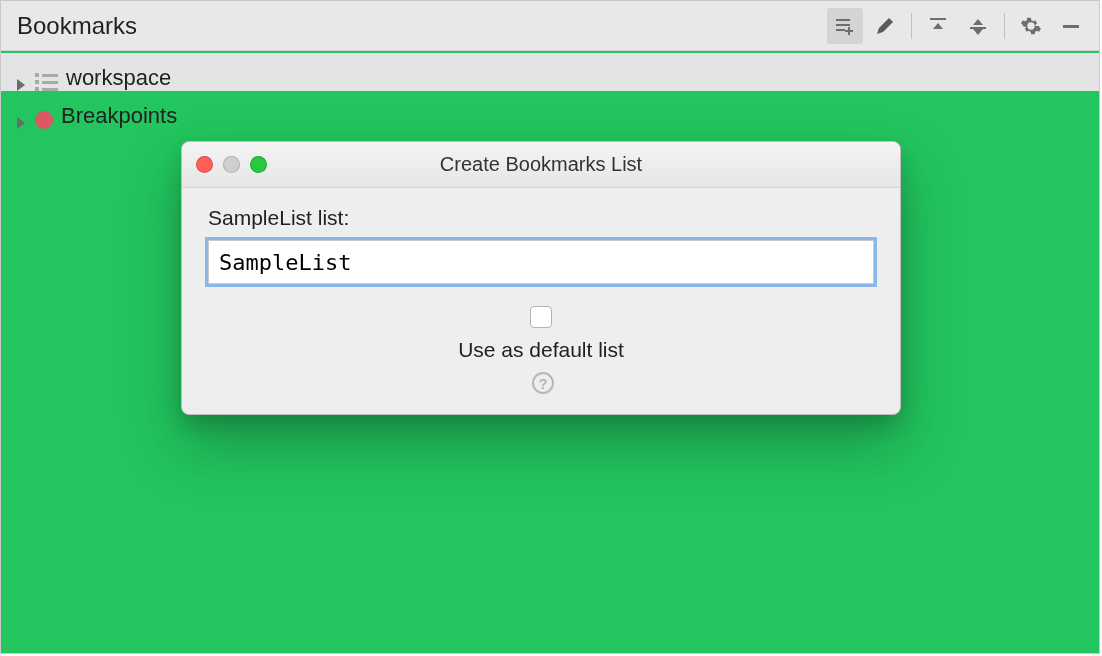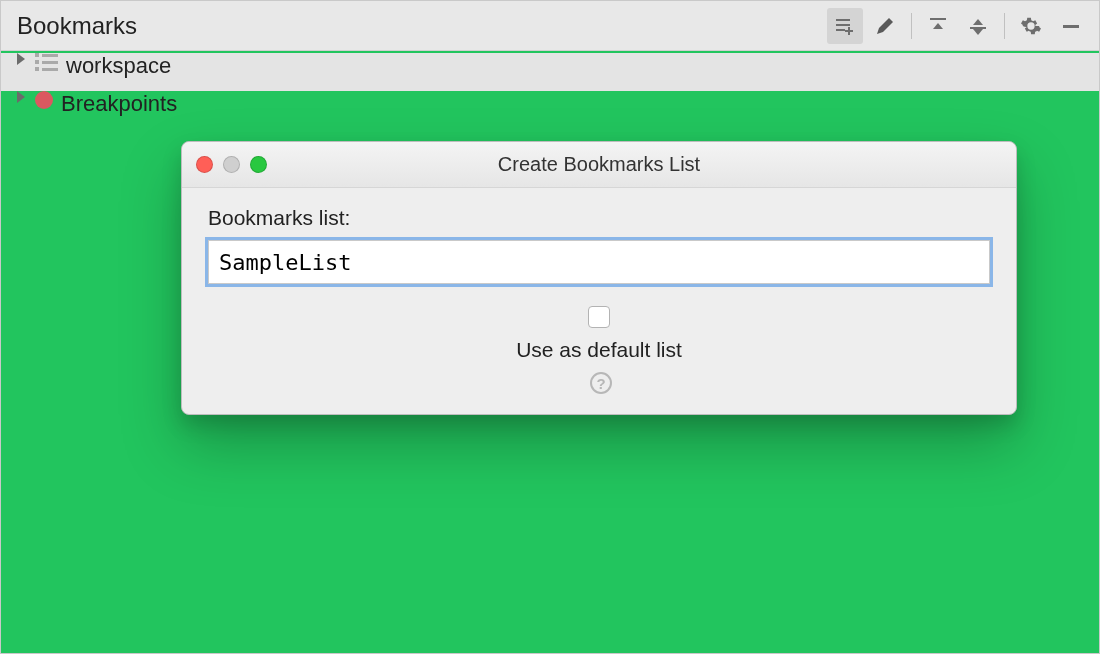--- a/index.html
+++ b/index.html
@@ -14,35 +14,35 @@
   .panel-title { font-size: 24px; color: #222; }
   .toolbar { display: flex; align-items: center; gap: 4px; }
   .tool-btn {
     width: 36px; height: 36px; display: flex; align-items: center; justify-content: center;
     border-radius: 3px; cursor: pointer;
   }
   .tool-btn.active { background: #d4d4d4; }
   .tool-sep { width: 1px; height: 26px; background: #c0c0c0; margin: 0 4px; }
   .tree { padding-top: 2px; }
   .tree-row {
-    height: 38px; display: flex; align-items: flex-start; gap: 8px; padding-left: 16px; font-size: 22px; color: #222;
+    height: 38px; display: flex; align-items: flex-end; gap: 8px; padding-left: 16px; font-size: 22px; color: #222;
   }
   .tree-row.selected { background: #e4e4e4; }
   .chevron {
     display: inline-block; width: 0; height: 0; border-top: 6px solid transparent; border-bottom: 6px solid transparent; border-left: 8px solid #6b6b6b; margin-right: 2px;
   }
   .list-icon { display: inline-flex; gap: 3px; flex-direction: column; }
   .list-icon .li { display: flex; gap: 3px; align-items: center; }
   .list-icon .dot { width: 4px; height: 4px; background: #a9a9a9; }
   .list-icon .bar { width: 16px; height: 3px; background: #a9a9a9; }
   .circle-icon { width: 18px; height: 18px; border-radius: 50%; background: #db5860; }
   .tree-label { }
   
   .modal {
-    position: absolute; left: 180px; top: 140px; width: 836px; background: #eeeeee; border: 1px solid #bdbdbd; border-radius: 8px;
+    position: absolute; left: 180px; top: 140px; width: 720px; background: #eeeeee; border: 1px solid #bdbdbd; border-radius: 8px;
     box-shadow: 0 30px 60px rgba(0,0,0,0.25), 0 10px 20px rgba(0,0,0,0.15);
   }
   .titlebar {
     height: 46px; border-bottom: 1px solid #d6d6d6; display: flex; align-items: center; position: relative; border-radius: 8px 8px 0 0;
     background: linear-gradient(#f4f4f4, #e6e6e6);
   }
   .traffic { position: absolute; left: 14px; top: 14px; display: flex; gap: 10px; }
   .tl { width: 17px; height: 17px; border-radius: 50%; border: 1px solid rgba(0,0,0,0.15); }
   .tl.red { background: #ff5f57; }
   .tl.gray { background: #cfcfcf; }
@@ -152,21 +152,21 @@
   <div class="modal">
     <div class="titlebar">
       <div class="traffic">
         <div class="tl red"></div>
         <div class="tl gray"></div>
         <div class="tl green"></div>
       </div>
       <div class="titlebar-title">Create Bookmarks List</div>
     </div>
     <div class="modal-body">
-      <div class="field-label">Bookmarks list:</div>
+      <div class="field-label">SampleList list:</div>
       <input class="text-input" type="text" value="SampleList" style="">
       <div class="check-row">
         <div class="checkbox"></div>
         <div class="check-label">Use as default list</div>
         <div class="help-icon">?</div>
       </div>
     </div>
   </div>
 
 </div>

